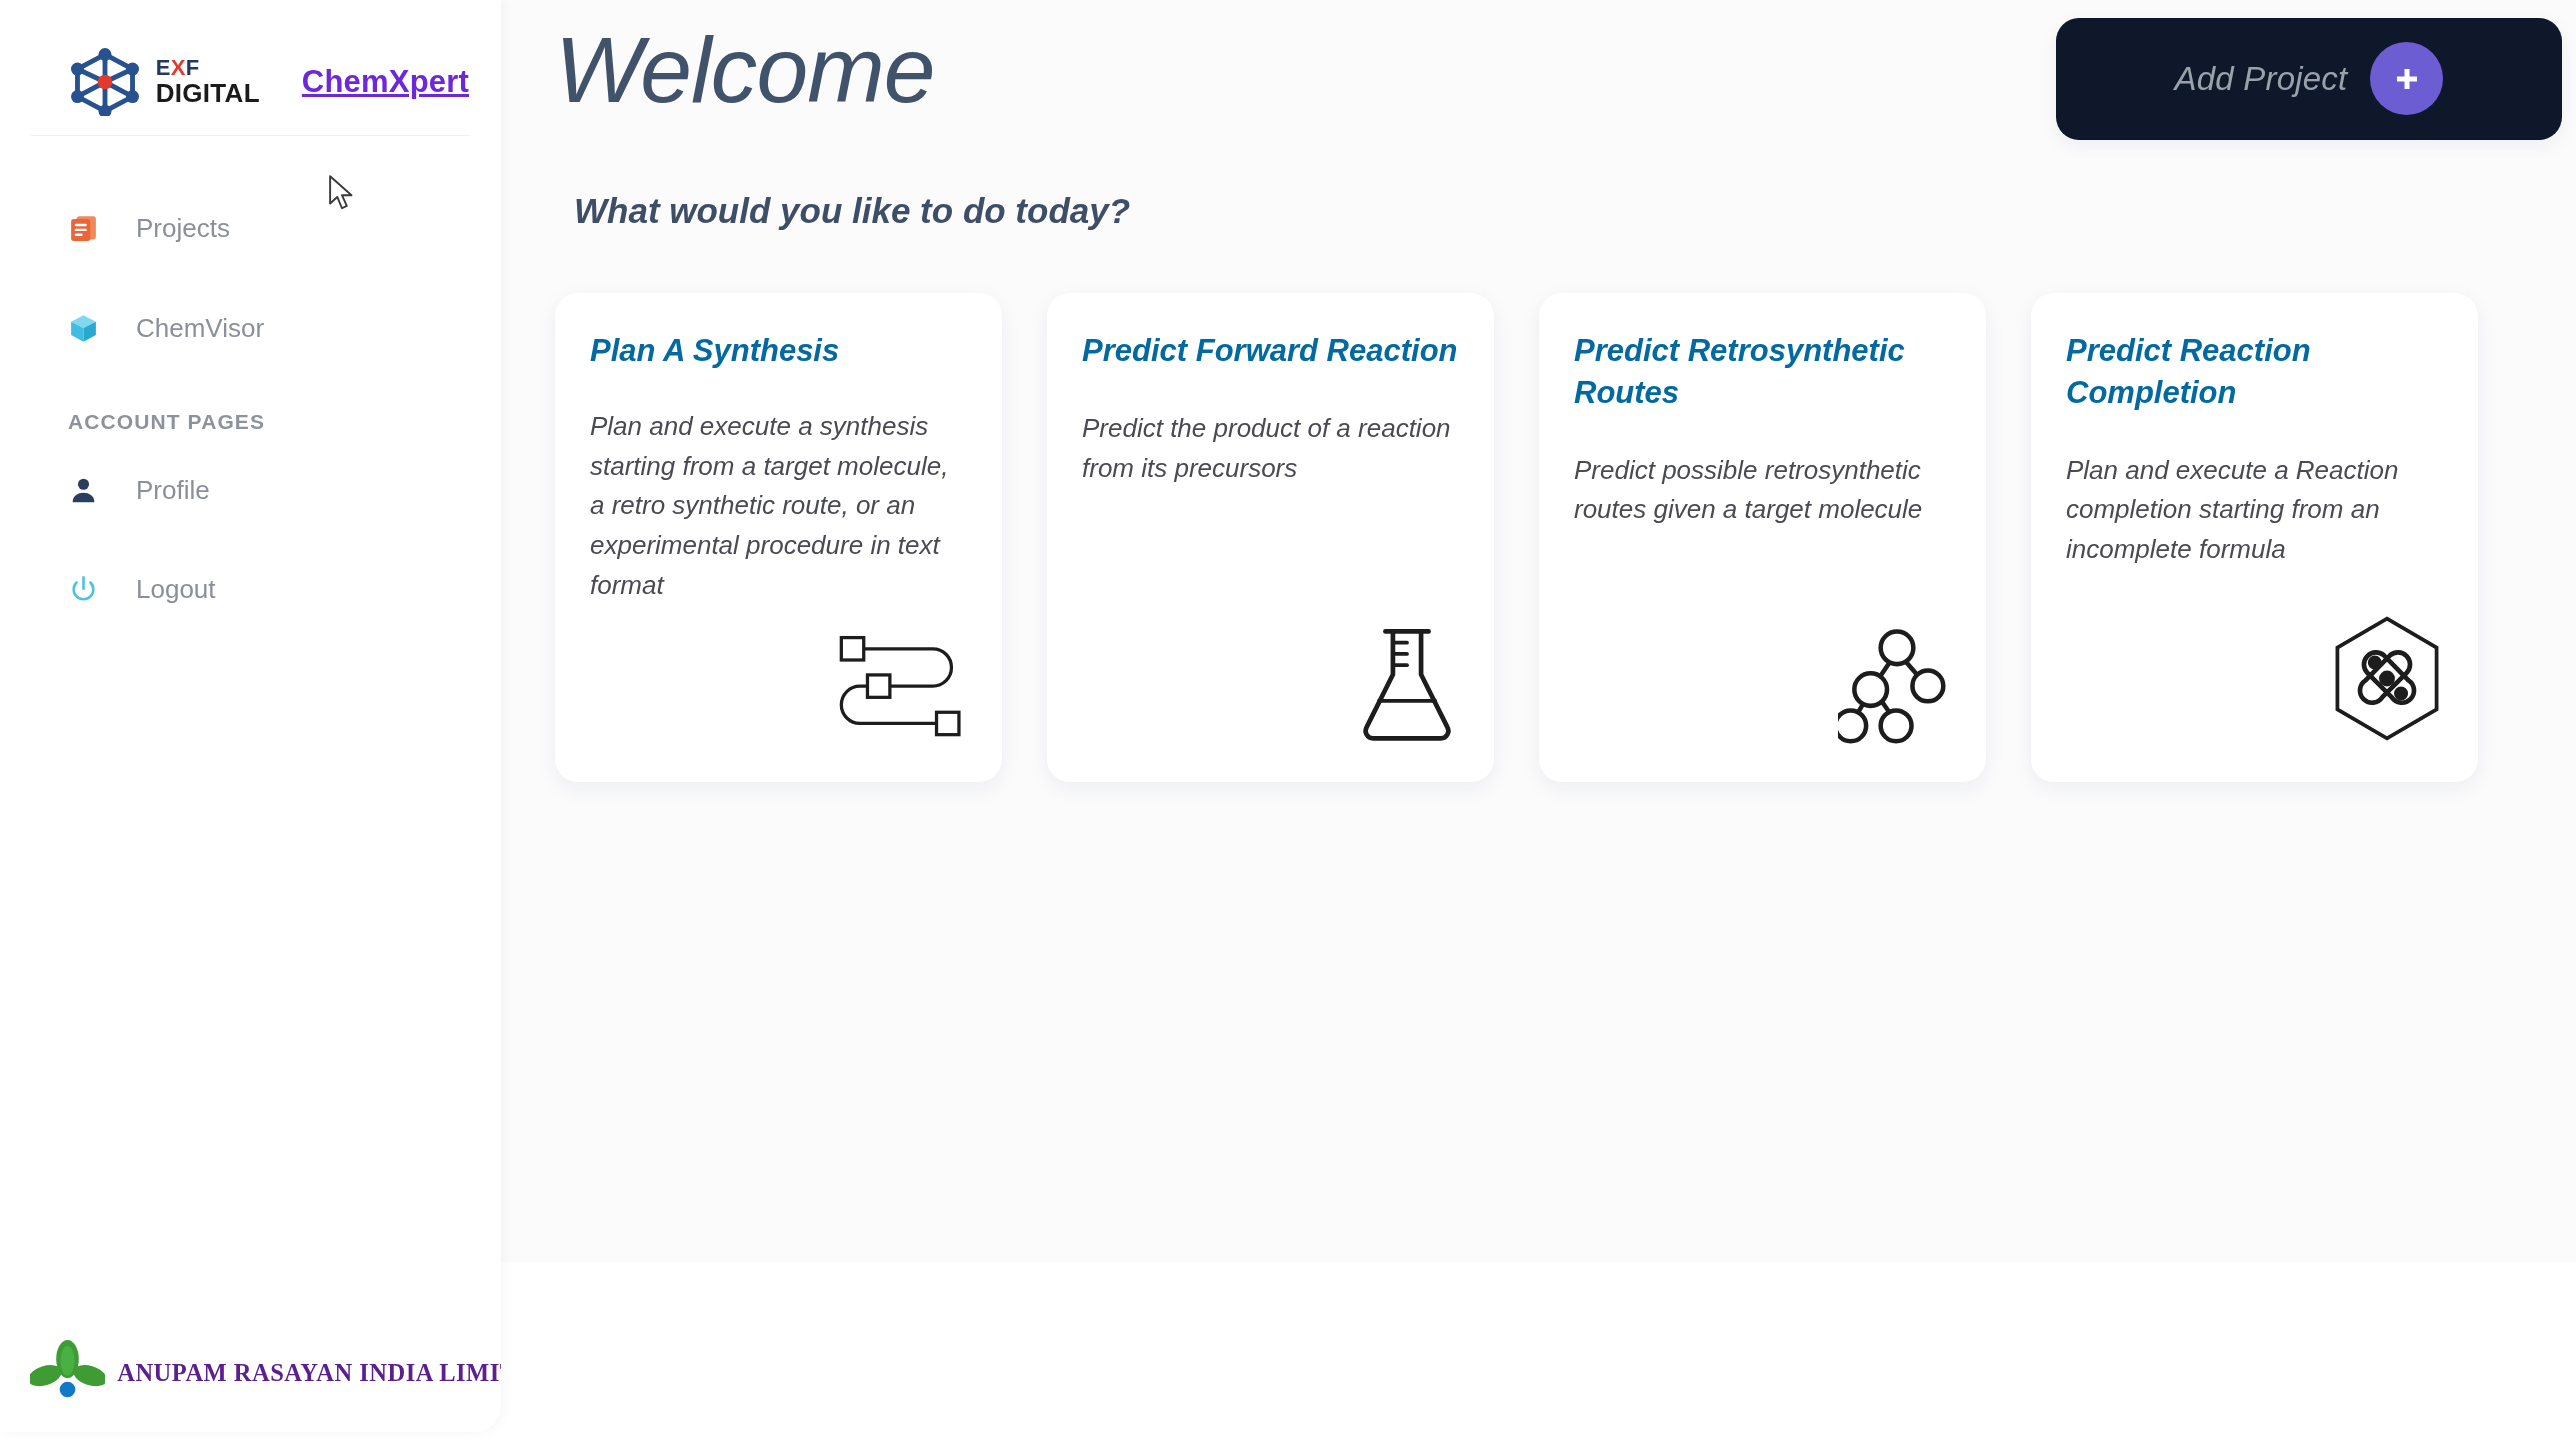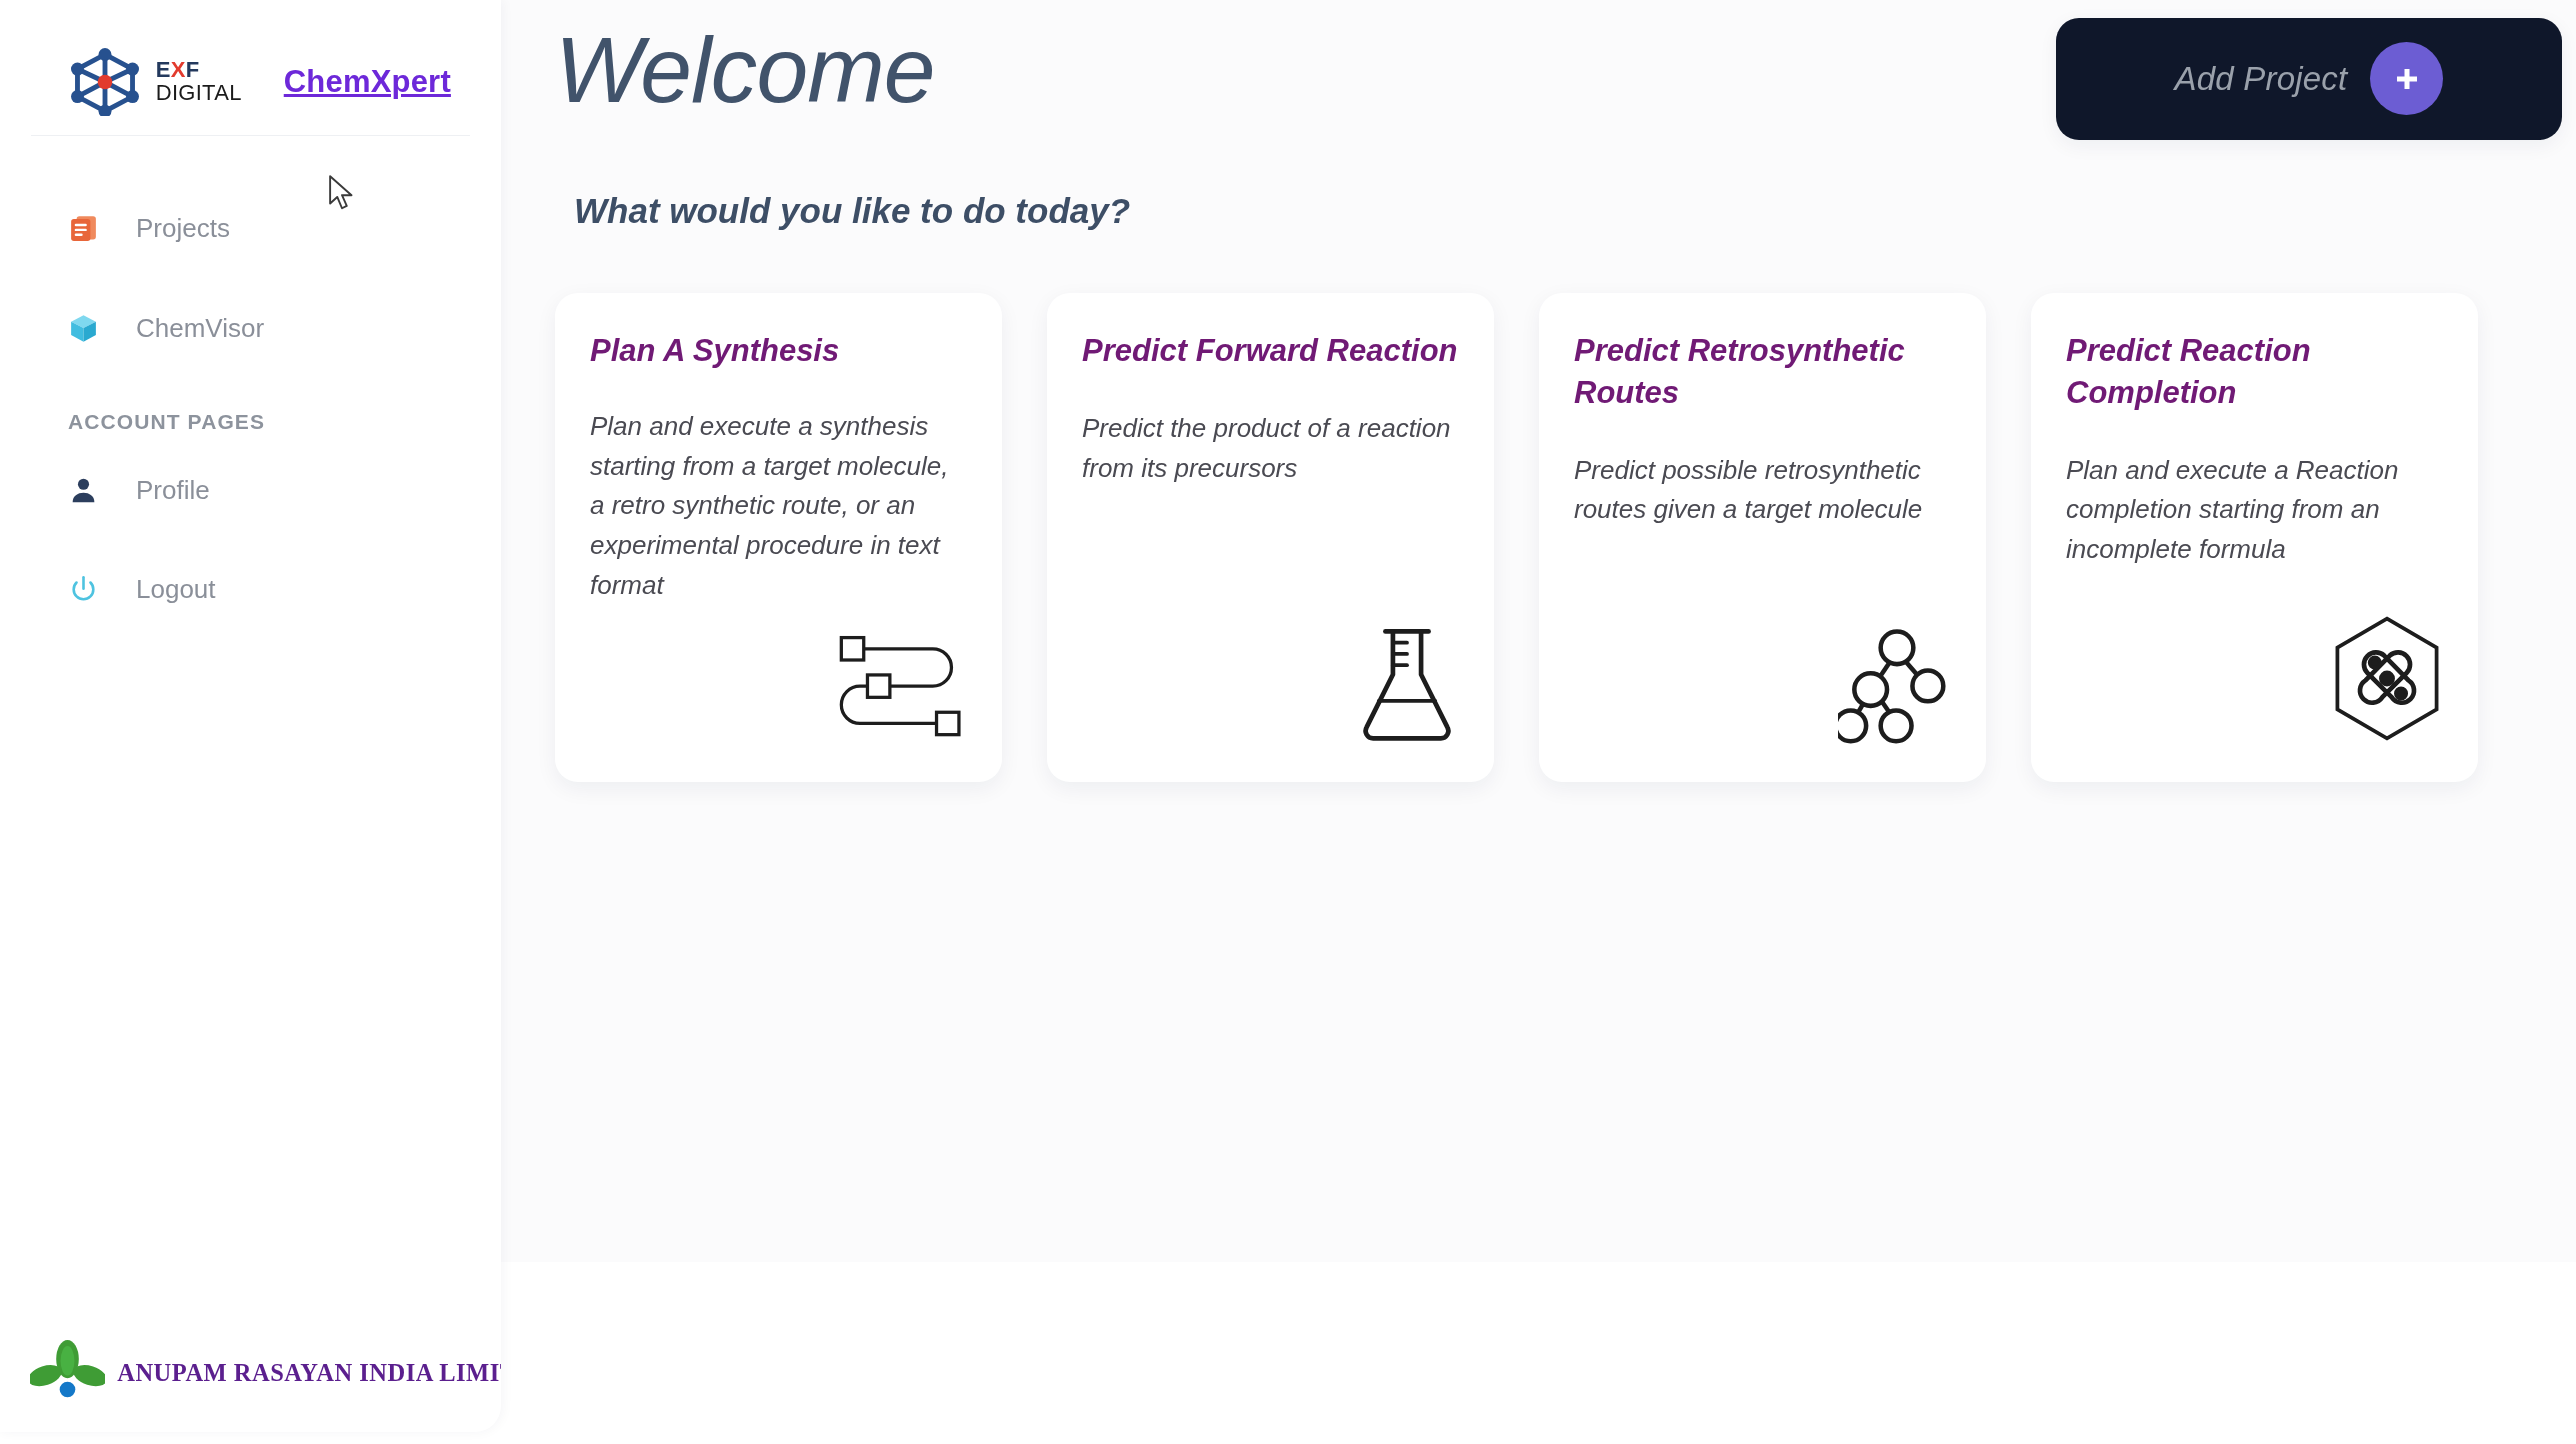--- a/index.html
+++ b/index.html
@@ -34,21 +34,21 @@
   .brand-text-block {
     display: flex; flex-direction: column;
     margin-left: 8.7px; line-height: 1.0;
   }
   .brand-exf {
     font-size: 22px; font-weight: 700; letter-spacing: 0.3px;
     color: #23395d;
   }
   .brand-exf .x { color: #e23b2e; }
   .brand-digital {
-    font-size: 22px; font-weight: 400; letter-spacing: 0.3px;
+    font-size: 26px; font-weight: 700; letter-spacing: 0.3px;
     color: #1b1b1b; margin-top: 1.7px;
   }
   .brand-app {
     margin-left: 42px;
     font-size: 31px; font-weight: 700; color: #6d28d9;
     letter-spacing: 0.2px;
     text-decoration: underline;
   }
   .brand-divider {
     margin: 21px 31px 0 31px;
@@ -143,21 +143,21 @@
     position: relative;
     width: 447px; height: 489px;
     background: #ffffff;
     border-radius: 23px;
     box-shadow: 0 6.1px 21px rgba(25,40,70,0.06);
     padding: 37px 35px 0 35px;
     cursor: pointer;
     overflow: hidden;
   }
   .card-title {
-    font-size: 31px; font-weight: 700; color: #701a75;
+    font-size: 31px; font-weight: 700; color: #0369a1;
     line-height: 1.35;
   }
   .card-desc {
     margin-top: 37px;
     font-size: 26px; color: #4a4a52; line-height: 1.53;
   }
   .card-icon {
     position: absolute; right: 30px; bottom: 38px;
     width: 148px; height: 131px;
     display: flex; align-items: flex-end; justify-content: flex-end;

